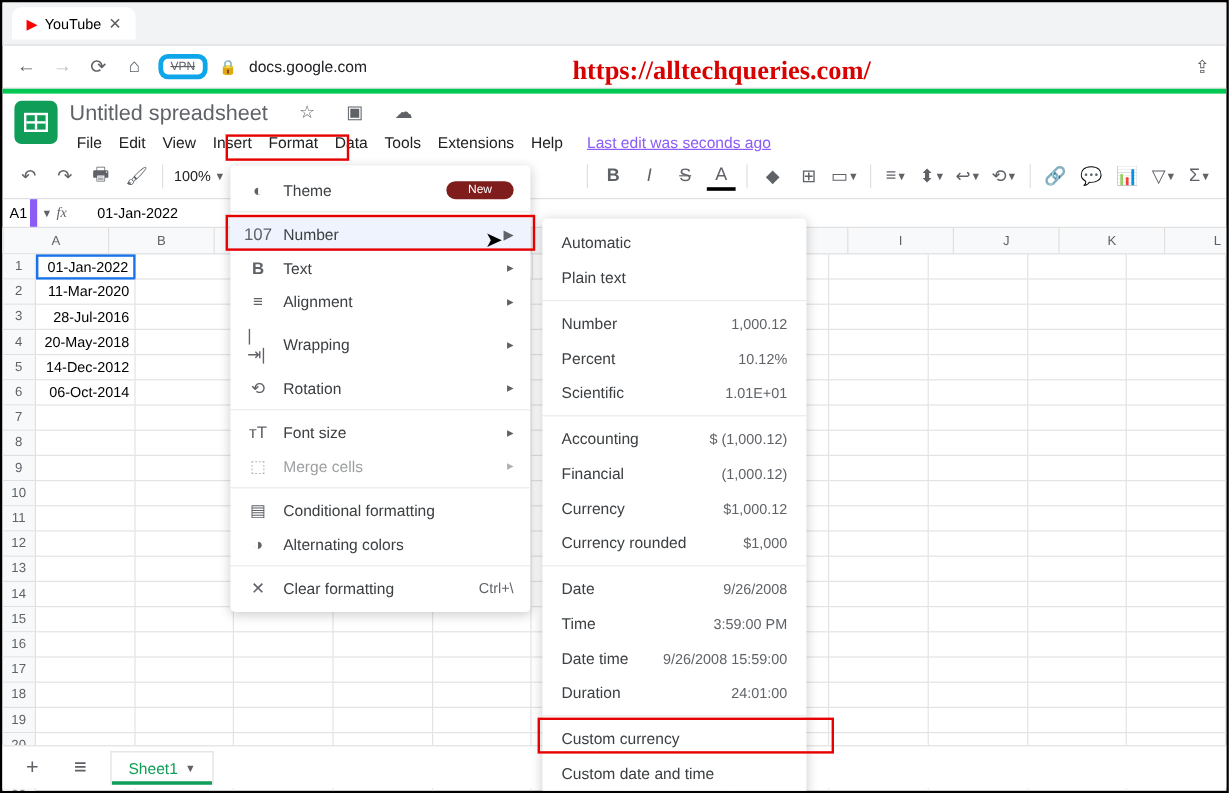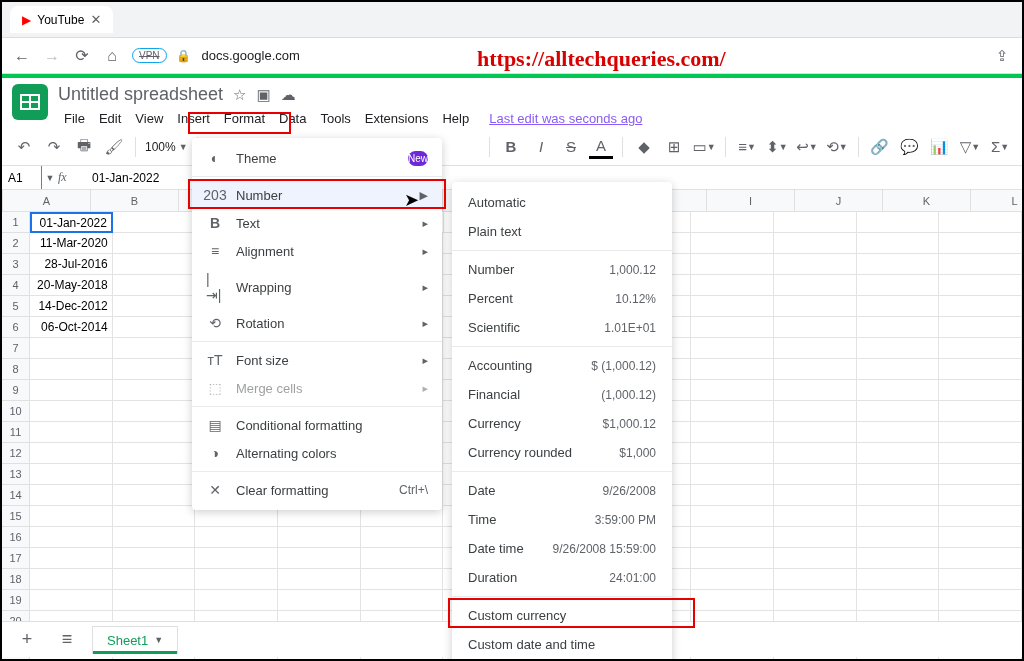--- a/index.html
+++ b/index.html
@@ -2,45 +2,45 @@
 <html><head>
 <meta charset="utf-8">
 <style>
 * { margin:0; padding:0; box-sizing:border-box; font-family:Arial,sans-serif; }
 body { background:#fff; width:1024px; height:661px; overflow:hidden; position:relative; border:2px solid #000; }
 .browser-bar { height:36px; background:#f1f3f4; display:flex; align-items:center; padding:0 8px; border-bottom:1px solid #dadce0; }
 .tab { display:flex; align-items:center; background:#fff; border-radius:8px 8px 0 0; padding:6px 12px; font-size:12px; margin-right:8px; gap:6px; }
 .tab-close { font-size:13px; color:#5f6368; cursor:pointer; }
 .addr-bar { height:36px; display:flex; align-items:center; padding:0 10px; gap:10px; border-bottom:1px solid #dadce0; }
 .nav-ico { width:20px; height:20px; display:flex; align-items:center; justify-content:center; color:#5f6368; font-size:16px; cursor:pointer; }
-.vpn-pill { font-size:10px; color:#5f6368; border:1px solid #0ea5e9; border-radius:8px; padding:1px 6px; text-decoration:line-through; }
+.vpn-pill { font-size:10px; color:#5f6368; border:4px solid #0ea5e9; border-radius:8px; padding:1px 6px; text-decoration:line-through; }
 .lock { font-size:12px; color:#5f6368; }
 .url { font-size:13px; color:#202124; }
 .watermark { position:absolute; left:475px; top:44px; font:bold 22px "Times New Roman",serif; color:#d90000; z-index:50; }
 .green-line { height:4px; background:#00c853; }
 .doc-header { display:flex; align-items:flex-start; padding:6px 10px 0; gap:10px; }
 .sheets-logo { width:36px; height:36px; background:#0f9d58; border-radius:6px; display:flex; align-items:center; justify-content:center; }
 .sheets-logo-inner { width:20px; height:16px; border:2px solid #fff; position:relative; }
 .sheets-logo-inner::before,.sheets-logo-inner::after { content:''; position:absolute; background:#fff; }
 .sheets-logo-inner::before { left:0; right:0; top:50%; height:2px; transform:translateY(-50%); }
 .sheets-logo-inner::after { top:0; bottom:0; left:50%; width:2px; transform:translateX(-50%); }
 .doc-meta { flex:1; }
-.doc-title-row { display:flex; align-items:center; gap:10px; }
+.doc-title-row { display:flex; align-items:flex-start; gap:26px; }
 .doc-title { font-size:18px; color:#5f6368; }
 .title-icon { color:#5f6368; font-size:15px; }
 .menubar { display:flex; align-items:center; gap:2px; margin-top:4px; font-size:13px; color:#202124; }
 .menubar span { padding:2px 6px; cursor:pointer; }
 .last-edit { color:#8b5cf6; text-decoration:underline; margin-left:6px; font-size:13px; }
 .toolbar { display:flex; align-items:center; padding:4px 10px; gap:6px; border-bottom:1px solid #e0e0e0; height:38px; }
 .tb-btn { width:24px; height:24px; display:flex; align-items:center; justify-content:center; color:#5f6368; font-size:15px; cursor:pointer; }
 .tb-sep { width:1px; height:20px; background:#e0e0e0; margin:0 3px; }
 .zoom { font-size:12px; color:#202124; display:flex; align-items:center; gap:3px; }
 .dd { font-size:9px; color:#5f6368; }
 .name-box { height:24px; display:flex; align-items:center; border-bottom:1px solid #e0e0e0; }
-.name-cell { width:40px; border-right:1px solid #8b5cf6; font-size:12px; padding-left:6px; height:100%; display:flex; align-items:center; }
+.name-cell { width:29px; border-right:6px solid #8b5cf6; font-size:12px; padding-left:6px; height:100%; display:flex; align-items:center; }
 .name-dd { width:16px; display:flex; align-items:center; justify-content:center; color:#5f6368; font-size:9px; }
 .fx-lbl { width:30px; text-align:left; font:italic 12px serif; color:#5f6368; }
 .fx-val { font-size:12px; padding-left:4px; }
 .grid { position:relative; }
 .col-hdrs { display:flex; background:#f8f9fa; height:22px; border-bottom:1px solid #e0e0e0; }
 .rowhdr-space { width:30px; border-right:1px solid #e0e0e0; background:#f8f9fa; }
 .colh { width:88px; border-right:1px solid #e0e0e0; font-size:11px; color:#5f6368; display:flex; align-items:center; justify-content:center; }
 .rows { }
 .row { display:flex; height:21px; }
 .rowh { width:30px; border-right:1px solid #e0e0e0; border-bottom:1px solid #e0e0e0; background:#f8f9fa; font-size:11px; color:#5f6368; display:flex; align-items:center; justify-content:center; }
@@ -52,21 +52,21 @@
 
 .menu { position:absolute; background:#fff; box-shadow:0 2px 10px rgba(0,0,0,.2); border-radius:4px; padding:6px 0; font-size:13px; color:#3c4043; z-index:100; }
 .menu-format { left:190px; top:136px; width:250px; }
 .menu-number { left:450px; top:180px; width:220px; }
 .mi { display:flex; align-items:center; padding:6px 14px; gap:12px; cursor:pointer; position:relative; }
 .mi-ico { width:18px; font-size:14px; color:#5f6368; display:flex; justify-content:center; }
 .mi-lbl { flex:1; }
 .mi-arrow { font-size:11px; color:#5f6368; }
 .mi-shortcut { color:#5f6368; font-size:12px; }
 .menu-sep { height:1px; background:#e8eaed; margin:4px 0; }
-.new-badge { background:#6d28d9; color:#fff; font-size:10px; padding:2px 0; border-radius:9px; font-weight:500; }
+.new-badge { background:#7f1d1d; color:#fff; font-size:10px; padding:2px 18px; border-radius:9px; font-weight:500; }
 .highlight-format { background:#eef3fd; }
 .mi2 { display:flex; align-items:center; justify-content:space-between; padding:7px 16px; cursor:pointer; }
 .mi2-sample { color:#5f6368; font-size:12px; }
 
 .redbox { position:absolute; border:2px solid #e60000; z-index:200; pointer-events:none; }
 .rb1 { left:186px; top:110px; width:103px; height:22px; }
 .rb2 { left:186px; top:177px; width:258px; height:30px; }
 .rb3 { left:446px; top:596px; width:247px; height:30px; }
 .cursor { position:absolute; left:402px; top:187px; z-index:300; font-size:18px; color:#000; pointer-events:none; }
 
@@ -524,21 +524,21 @@
 </div>
 
 <div class="menu menu-format">
   <div class="mi">
     <span class="mi-ico">◐</span>
     <span class="mi-lbl">Theme</span>
     <span class="new-badge">New</span>
   </div>
   <div class="menu-sep"></div>
   <div class="mi highlight-format">
-    <span class="mi-ico">203</span>
+    <span class="mi-ico">107</span>
     <span class="mi-lbl">Number</span>
     <span class="mi-arrow">▶</span>
   </div>
   <div class="mi">
     <span class="mi-ico">
         <b>B</b>
       </span>
     <span class="mi-lbl">Text</span>
     <span class="mi-arrow">▸</span>
   </div>

